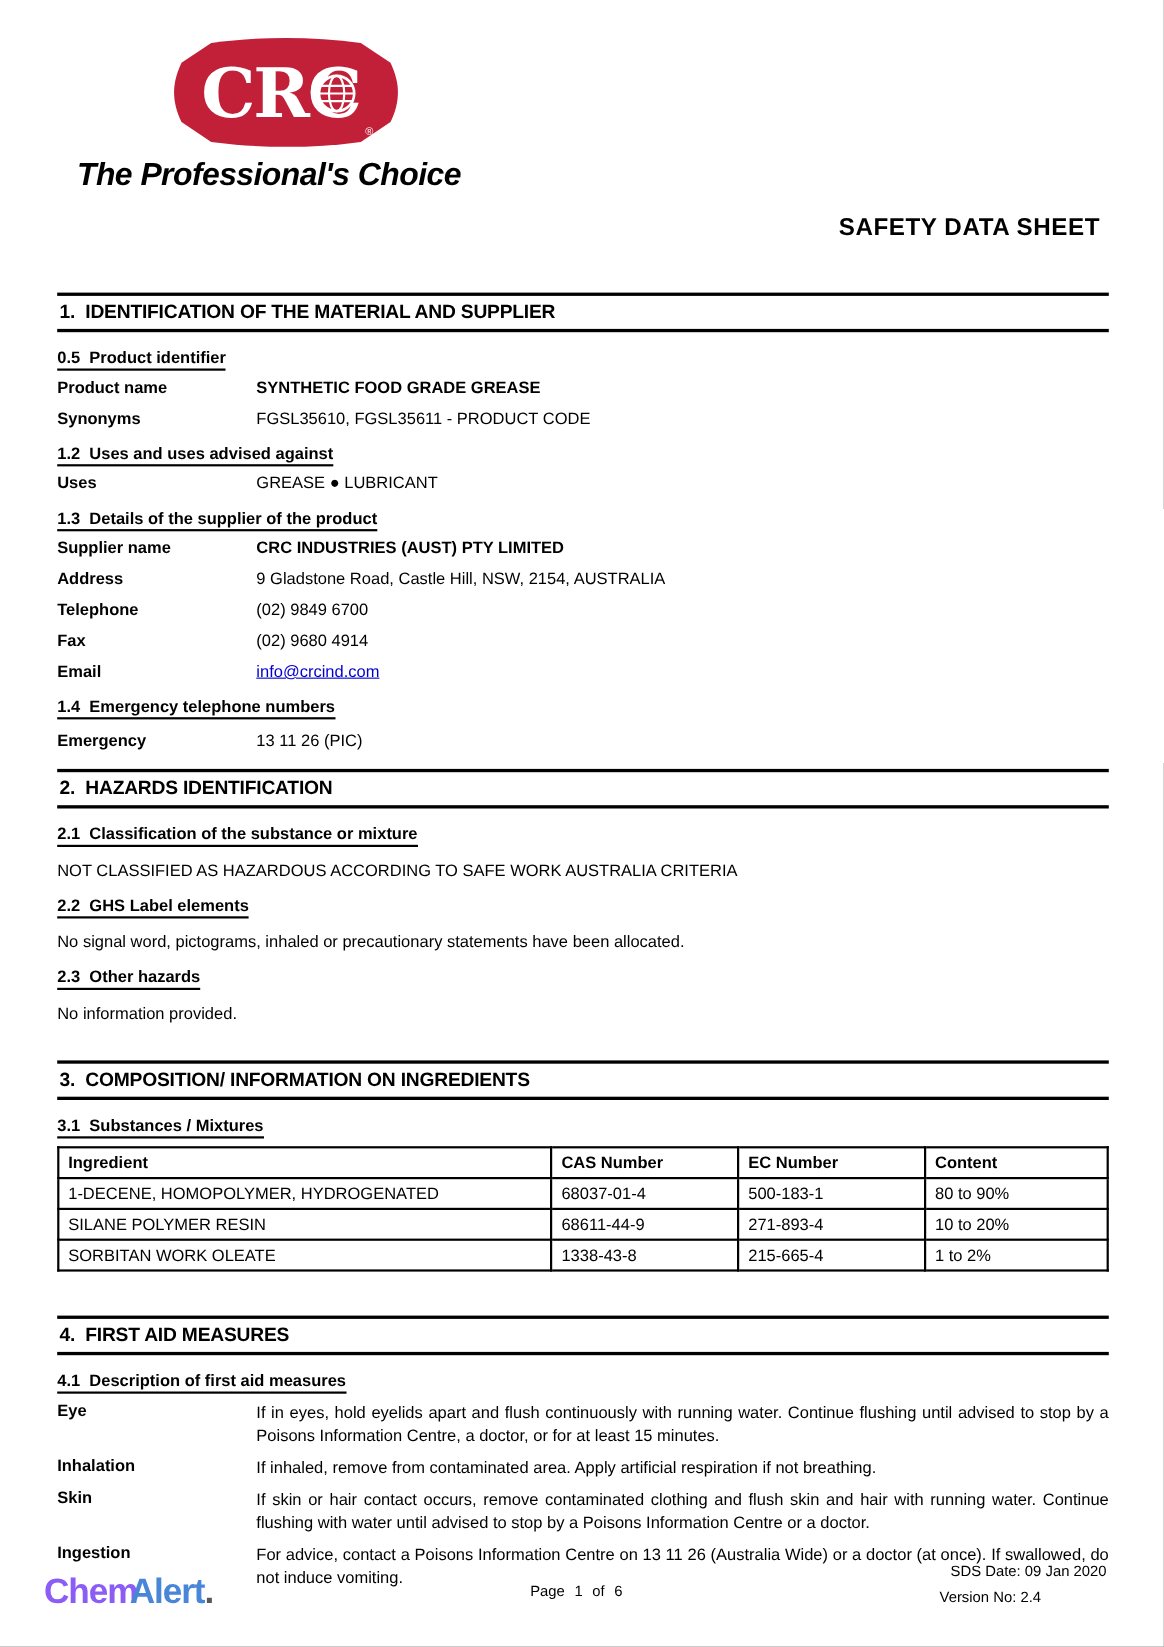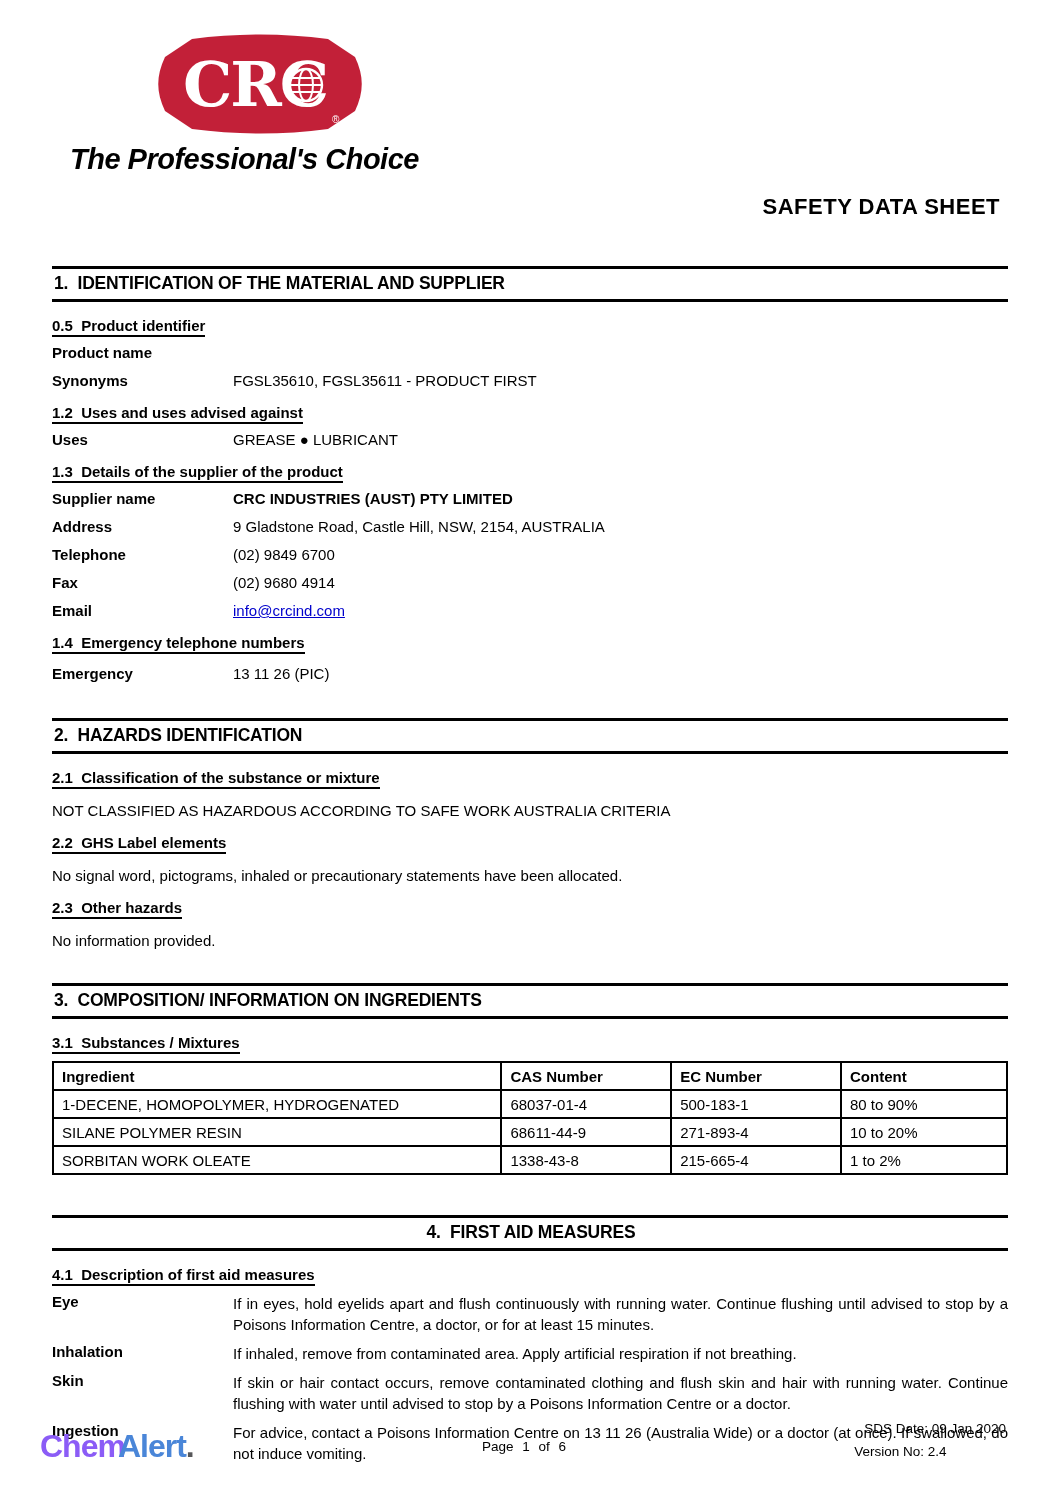--- a/index.html
+++ b/index.html
@@ -23,23 +23,23 @@
     font-size:22px; font-weight:bold; letter-spacing:0.5px;
   }
 
   
   .sec-bar {
     border-top:3px solid #000; border-bottom:3px solid #000;
     padding:4px 0 5px 2px; font-size:17.5px; font-weight:bold;
     white-space:pre-wrap; letter-spacing:-0.2px;
   }
   .mt-sec1 { margin-top:46px; }
-  .mt-sec2 { margin-top:36px; }
+  .mt-sec2 { margin-top:17px; }
   .mt-sec3 { margin-top:34px; }
-  .mt-sec4 { margin-top:40px;text-align:center; }
+  .mt-sec4 { margin-top:40px; }
 
   
   .subhead { margin:15px 0 10px; font-size:15px; font-weight:bold; }
   .subhead span { border-bottom:2px solid #000; padding-bottom:1px; white-space:pre-wrap; }
 
   
   .kv { display:flex; font-size:15px; margin-bottom:11px; }
   .kv .k { width:181px; flex:none; font-weight:bold; }
   .kv .v { flex:1; }
   .v-strong { font-weight:bold; }
@@ -91,24 +91,25 @@
   </div>
 
   <div class="content">
     <div class="doc-title">SAFETY DATA SHEET</div>
 
     <div class="sec-bar mt-sec1">1.  IDENTIFICATION OF THE MATERIAL AND SUPPLIER</div>
 
     <div class="subhead"><span>0.5  Product identifier</span></div>
     <div class="kv">
       <div class="k">Product name</div>
+      <div class="v v-strong">SYNTHETIC FOOD GRADE GREASE</div>
     </div>
     <div class="kv">
       <div class="k">Synonyms</div>
-      <div class="v">FGSL35610, FGSL35611 - PRODUCT FIRST</div>
+      <div class="v">FGSL35610, FGSL35611 - PRODUCT CODE</div>
     </div>
 
     <div class="subhead"><span>1.2  Uses and uses advised against</span></div>
     <div class="kv">
       <div class="k">Uses</div>
       <div class="v">GREASE ● LUBRICANT</div>
     </div>
 
     <div class="subhead"><span>1.3  Details of the supplier of the product</span></div>
     <div class="kv">

